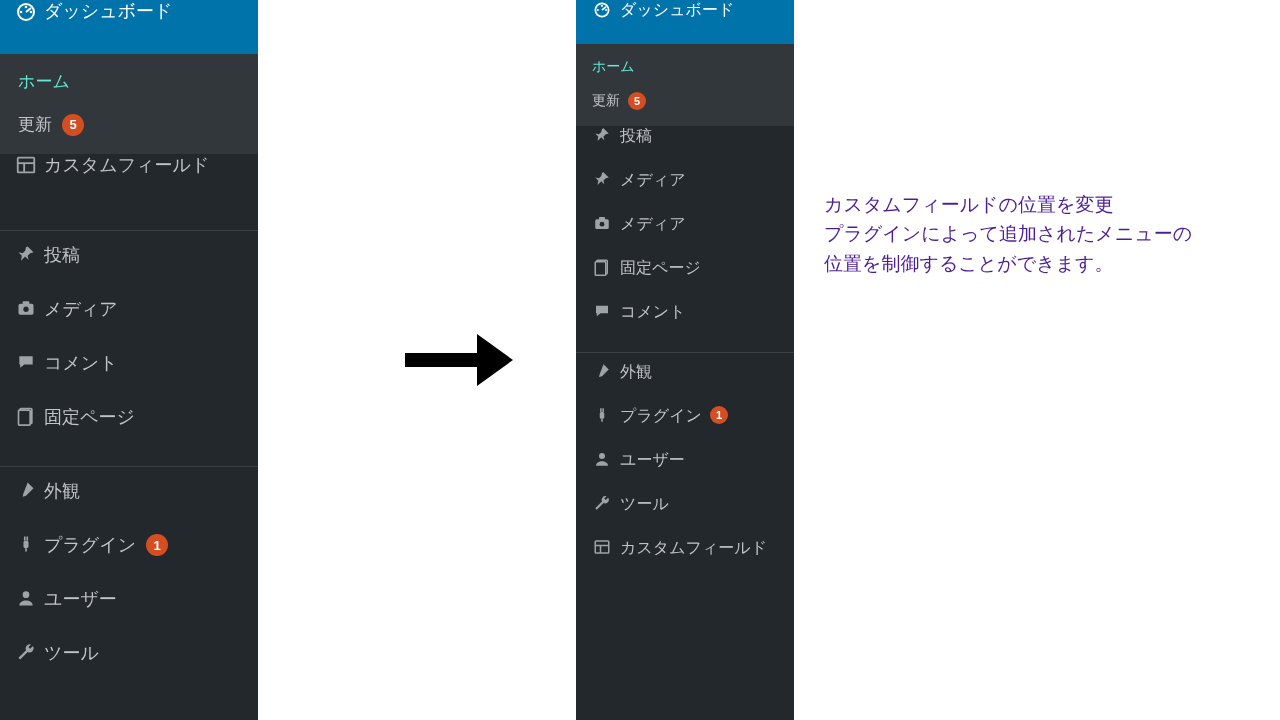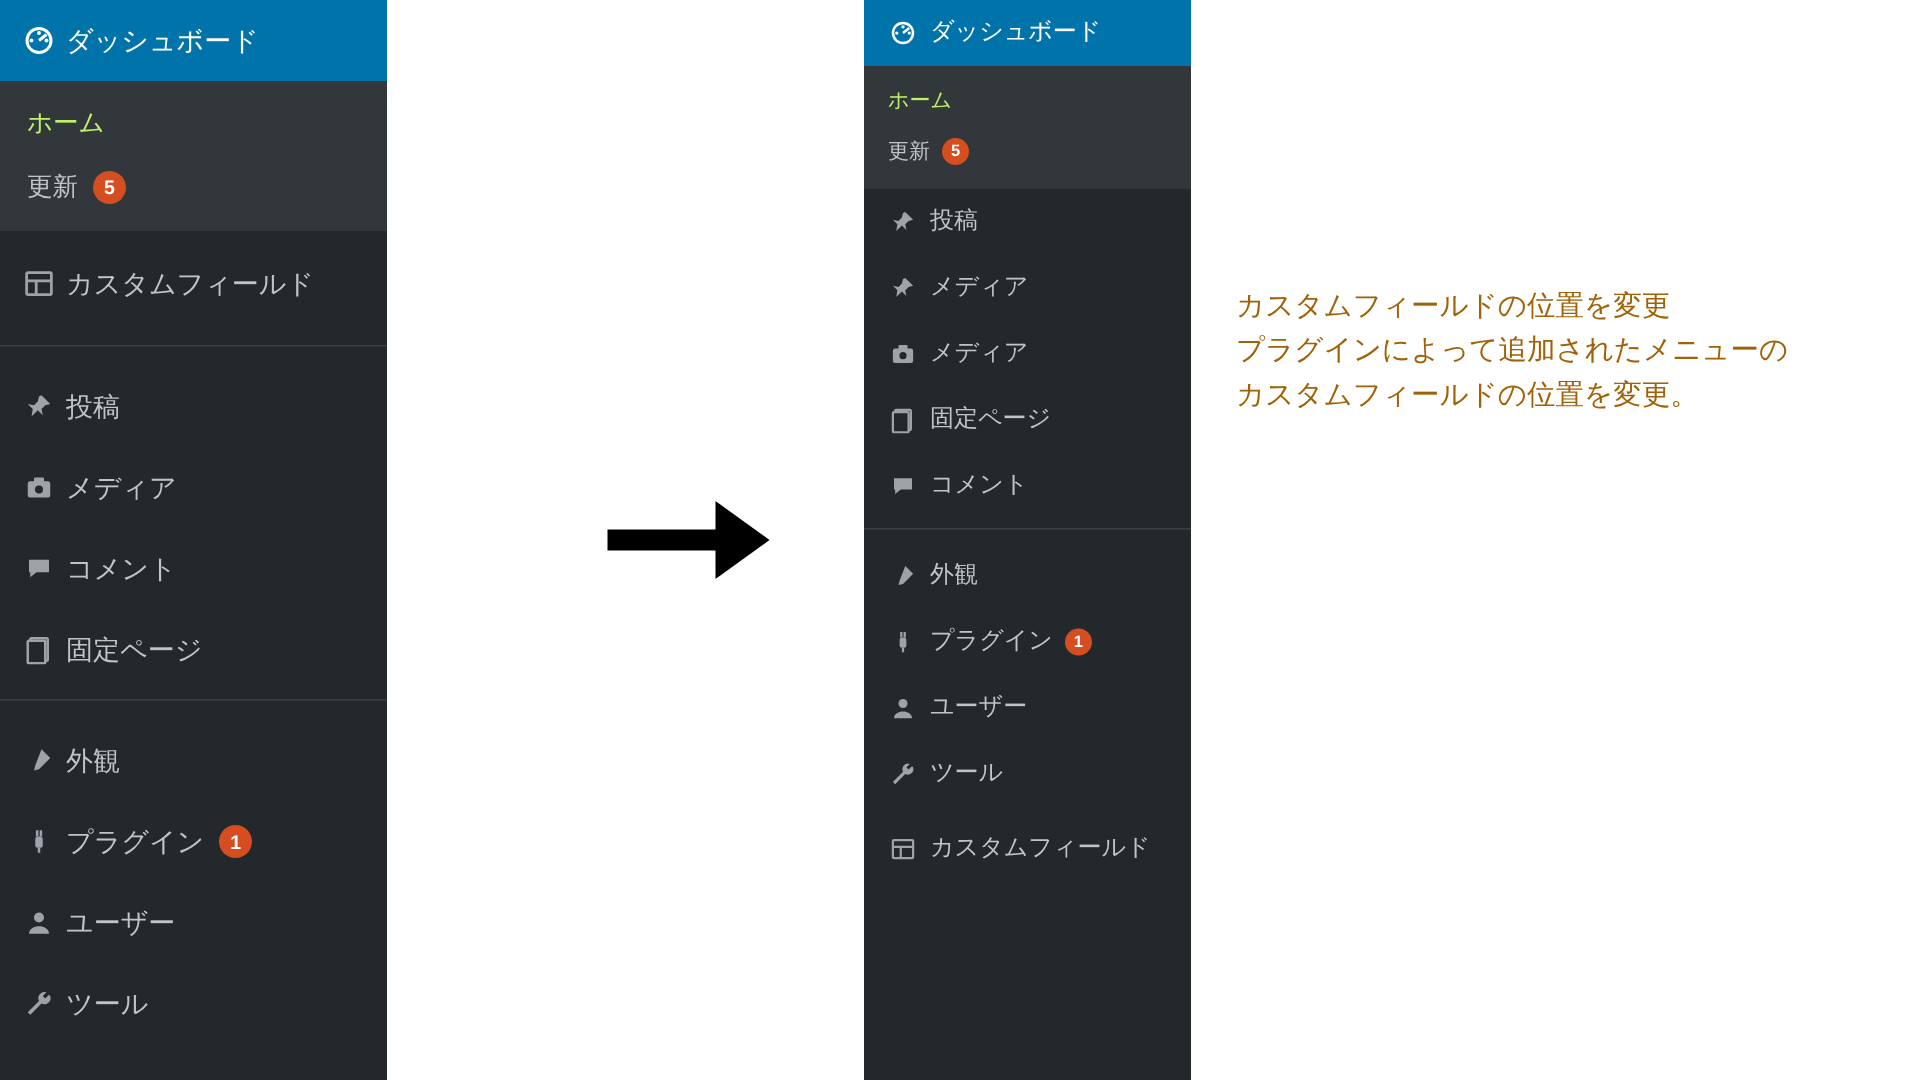--- a/index.html
+++ b/index.html
@@ -7,23 +7,23 @@
   body { display: flex; }
   .col { display: flex; flex-direction: column; }
   .menu {
     background: #23282d;
     color: #eee;
     width: 258px;
   }
   .menu-narrow { width: 218px; }
   .white-gap { width: 96px; background: #fff; }
   .arrow-col { width: 222px; background: #fff; display:flex; align-items:center; justify-content:center; }
-  .desc-col { flex:1; background:#fff; padding: 190px 20px 0 30px; font-size:19px; line-height:1.55; color:#a16207; }
+  .desc-col { flex:1; background:#fff; padding: 190px 20px 0 30px; font-size:19px; line-height:1.55; color:#4c1d95; }
   .mi {
-    display:flex; align-items:center;
+    display:flex; align-items:flex-start;
     padding: 0 12px 0 10px;
     cursor:pointer;
     color:#c0c4c8;
     font-size:18px;
   }
   .menu-narrow .mi { font-size:16px; }
   .mi .mi-icon { width:32px; display:flex; align-items:center; justify-content:center; color:#9ea3a8; }
   .mi .mi-label { padding-left:2px; }
   .mi.top {
     background:#0073aa;
@@ -43,21 +43,21 @@
     padding: 6px 0 8px 0;
   }
   .si {
     padding: 10px 18px;
     cursor:pointer;
     color:#c0c4c8;
     font-size:17px;
     display:flex; align-items:center;
   }
   .menu-narrow .si { font-size:14px; padding:8px 16px; }
-  .si.current { color:#bef264; font-weight:500;text-align:center; }
+  .si.current { color:#5eead4; font-weight:500;text-align:center; }
   .badge {
     display:inline-flex; align-items:center; justify-content:center;
     min-width:22px; height:22px; border-radius:11px;
     background:#d54e21; color:#fff; font-size:13px; font-weight:600;
     margin-left:10px; padding:0 6px;
   }
   .menu-narrow .badge { min-width:18px; height:18px; border-radius:9px; font-size:11px; margin-left:8px; }
   .sep { height:14px; border-top:1px solid #3b4045; margin: 6px 0 0 0; }
   .menu-narrow .sep { height:10px; }
   .row-h { height:54px; }
@@ -340,14 +340,14 @@
           <use href="#ic-layout"></use>
         </svg>
       </span>
     <span class="mi-label">カスタムフィールド</span>
   </div>
 </div>
 
 <div class="desc-col">
   <div>カスタムフィールドの位置を変更</div>
   <div>プラグインによって追加されたメニューの</div>
-  <div>カスタムフィールドの位置を変更。</div>
+  <div>位置を制御することができます。</div>
 </div>
 
 </body></html>

